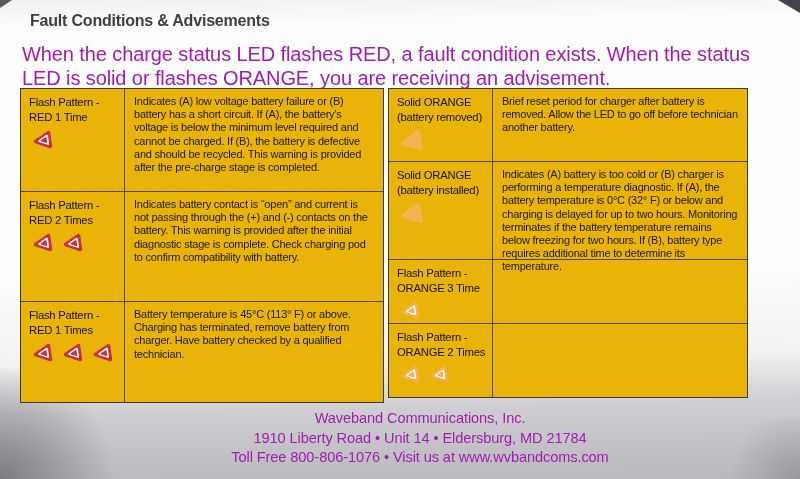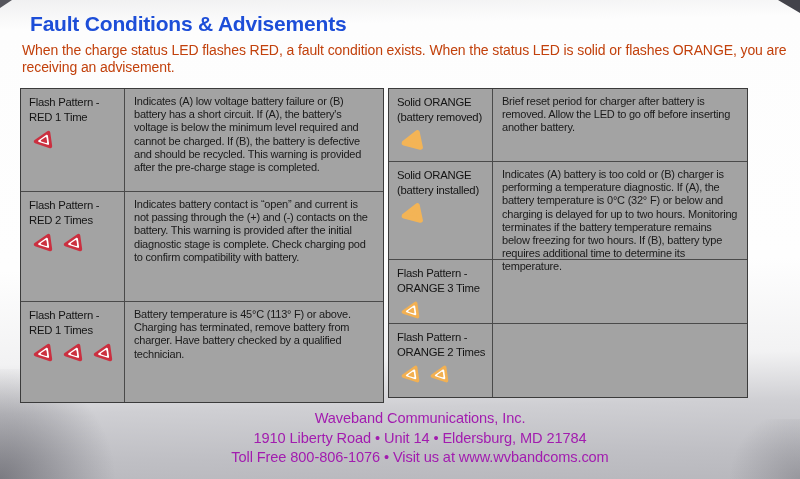--- a/index.html
+++ b/index.html
@@ -18,29 +18,29 @@
     border-left: 22px solid transparent; border-top: 13px solid #43434b; }
   .corner-tl { position: absolute; top: 0; left: 0; width: 0; height: 0;
     border-right: 12px solid transparent; border-top: 8px solid #55555c; }
   .corner-bl { position: absolute; bottom: 0; left: 0; width: 150px; height: 110px;
     background: radial-gradient(circle at 0% 100%, rgba(70,70,78,0.55), rgba(70,70,78,0) 62%); }
   .corner-br { position: absolute; bottom: 0; right: 0; width: 90px; height: 60px;
     background: radial-gradient(circle at 100% 100%, rgba(90,90,98,0.35), rgba(90,90,98,0) 65%); }
 
   .title {
     position: absolute; left: 30px; top: 12px;
-    font-size: 21px; font-weight: bold; letter-spacing: -0.2px; color: #1d4ed8;
+    font-size: 16px; font-weight: bold; letter-spacing: -0.2px; color: #404040;
   }
   .intro {
     position: absolute; left: 22px; top: 42px; width: 768px;
-    font-size: 14px; line-height: 1.2; letter-spacing: -0.1px; color: #c2410c;
+    font-size: 20px; line-height: 1.2; letter-spacing: -0.1px; color: #a21caf;
   }
 
   .fault-table {
-    position: absolute; background: #a3a3a3;
+    position: absolute; background: #eab308;
     border: 1.5px solid #3b3b3b;
   }
   #left-table  { left: 20px;  top: 88px; width: 364px; }
   #right-table { left: 388px; top: 88px; width: 360px; }
 
   .t-row { display: flex; border-top: 1px solid #4a4a4a; }
   .t-row:first-child { border-top: none; }
 
   .label-cell {
     width: 104px; flex: 0 0 104px;
@@ -150,21 +150,21 @@
   <div class="t-row rt-r0">
     <div class="label-cell">
       <div class="label-line">Solid ORANGE</div>
       <div class="label-line">(battery removed)</div>
       <div class="icons">
         <svg class="tri tri-solid-orange" width="27" height="25">
             <use href="#tri-solid"></use>
           </svg>
       </div>
     </div>
-    <div class="desc-cell">Brief reset period for charger after battery is removed. Allow the LED to go off before inserting another battery.</div>
+    <div class="desc-cell">Brief reset period for charger after battery is removed. Allow the LED to go off before technician another battery.</div>
   </div>
 
   <div class="t-row rt-r1">
     <div class="label-cell">
       <div class="label-line">Solid ORANGE</div>
       <div class="label-line">(battery installed)</div>
       <div class="icons">
         <svg class="tri tri-solid-orange" width="27" height="25">
             <use href="#tri-solid"></use>
           </svg>

